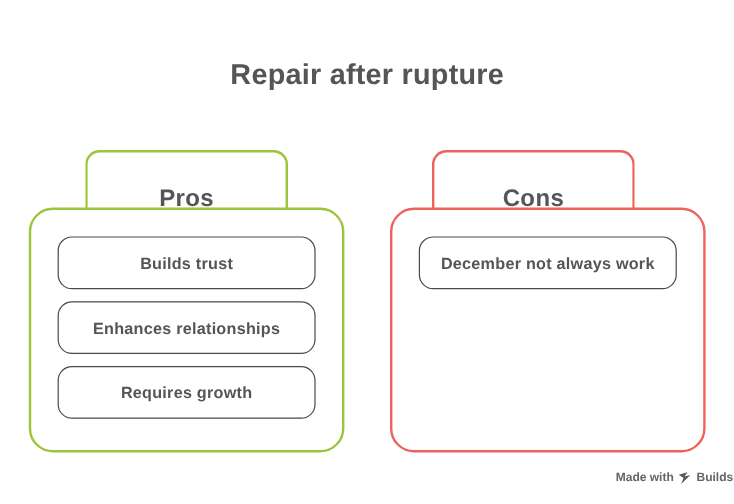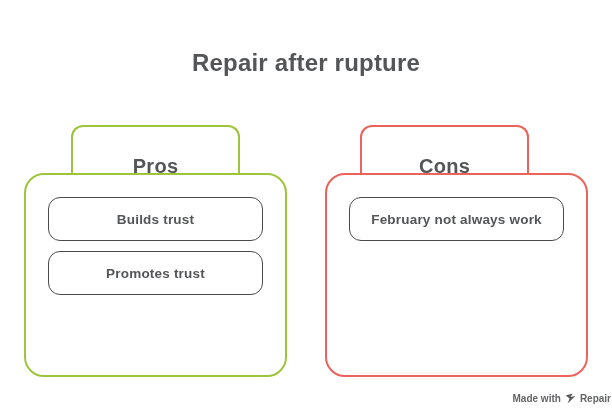--- a/index.html
+++ b/index.html
@@ -93,33 +93,34 @@
 
 <div class="canvas">
 
   <div class="title">Repair after rupture</div>
 
   <div class="tab pros-tab">
     <span class="tab-label">Pros</span>
   </div>
   <div class="card pros-card">
     <div class="item">Builds trust</div>
-    <div class="item">Promotes trust</div>
+    <div class="item">Enhances relationships</div>
+    <div class="item">Requires growth</div>
   </div>
 
   <div class="tab cons-tab">
     <span class="tab-label">Cons</span>
   </div>
   <div class="card cons-card">
-    <div class="item">February not always work</div>
+    <div class="item">December not always work</div>
   </div>
 
   <div class="watermark">
     <span>Made with</span>
     <span class="napkin-icon">
       <svg width="11" height="11" viewBox="0 0 11 11" aria-hidden="true">
         <path d="M0.6 2.6 L7.8 0.5 L5.5 4.1 L10.4 2.9 L2.6 10.4 L4.6 5.4 Z" fill="#58595b"></path>
       </svg>
     </span>
-    <span>Repair</span>
+    <span>Builds</span>
   </div>
 
 </div>
 
 </body></html>

